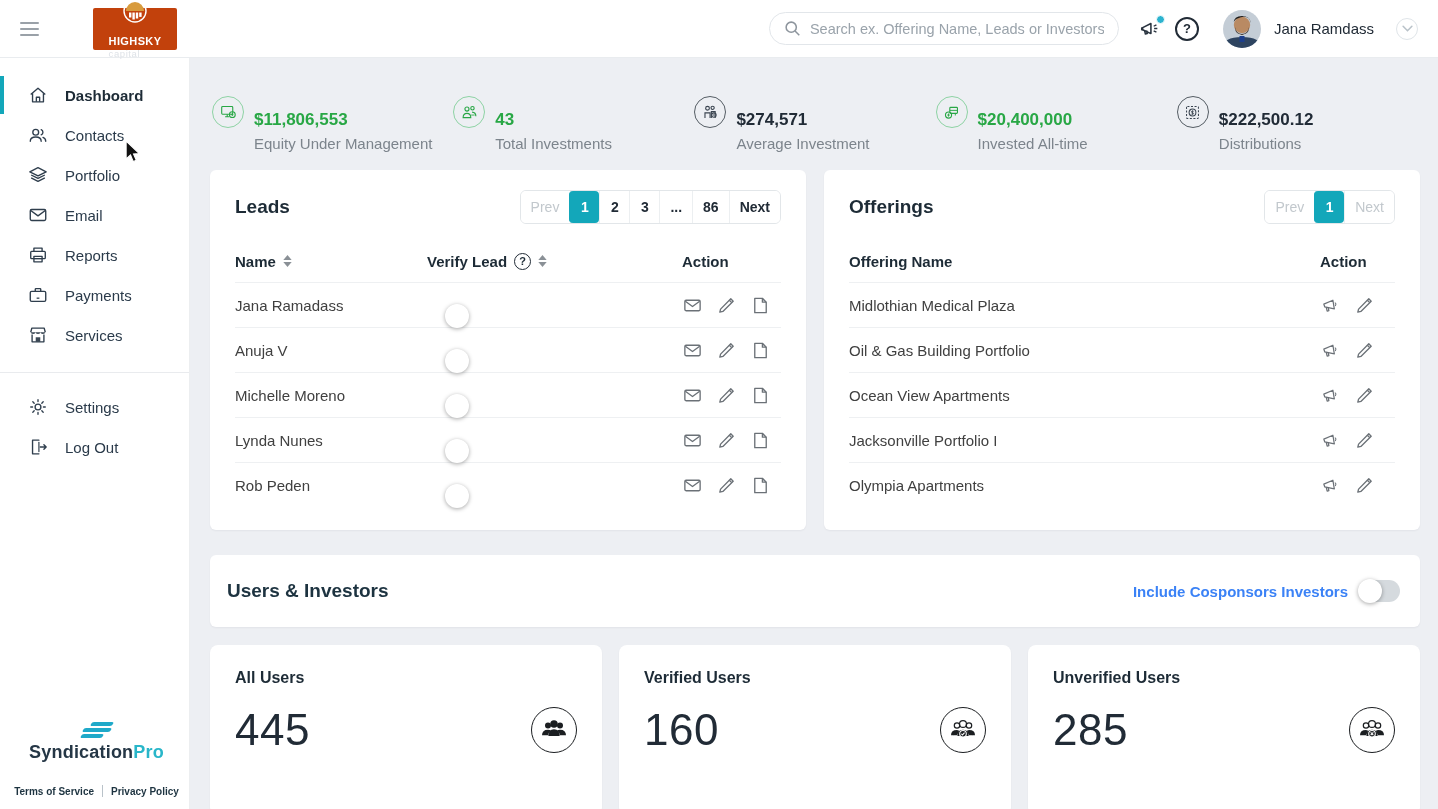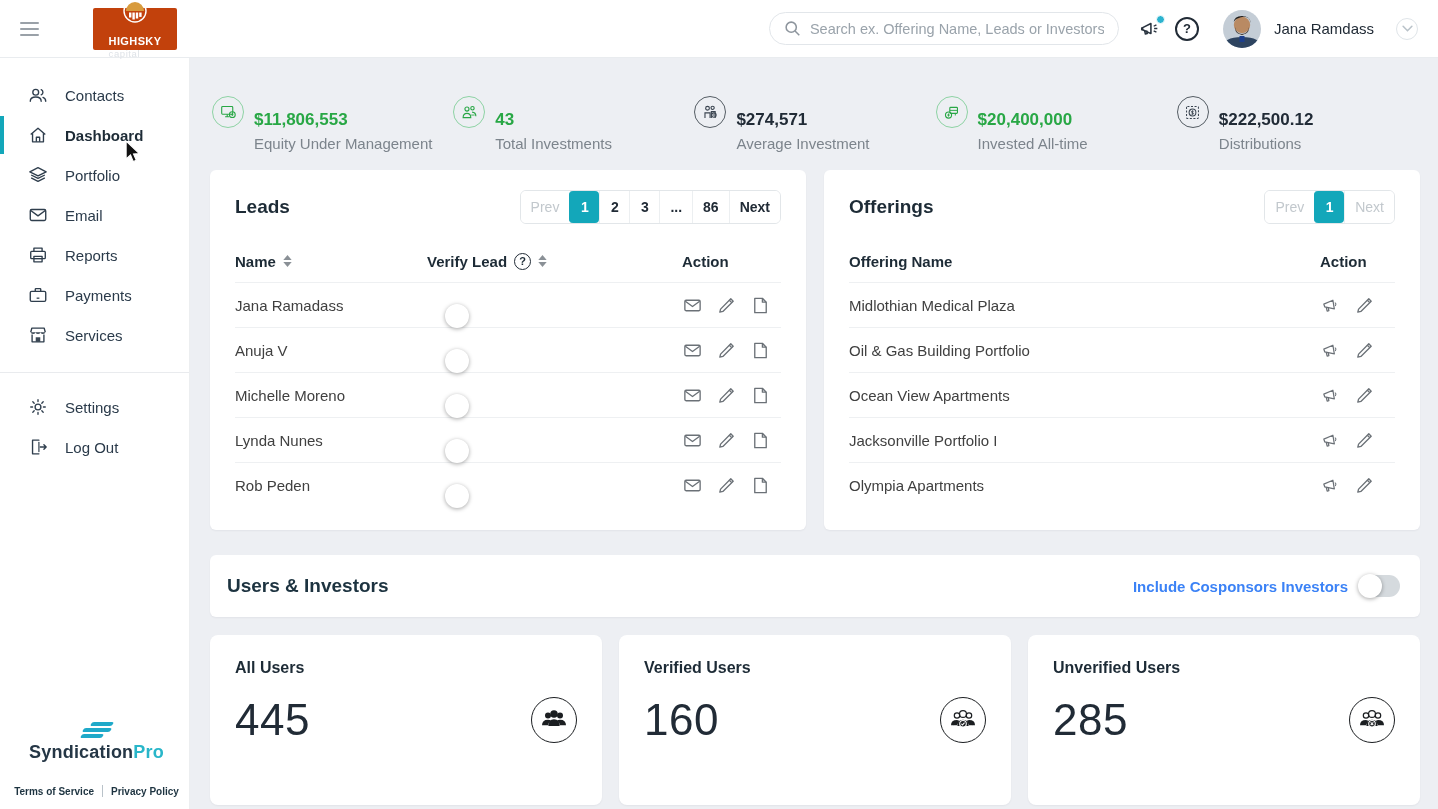--- a/index.html
+++ b/index.html
@@ -103,21 +103,21 @@
   .switch .knob { position:absolute; top:-1px; left:-2px; width:24px; height:24px; border-radius:50%; background:#fff;
                   box-shadow:0 1px 4px rgba(0,0,0,.35); transition:left .15s; }
   .switch.on { background:#28a745; }
   .switch.on .knob { left:18px; }
 
   .action-cell { display:flex; align-items:center; gap:13px; }
   .icon-btn { width:21px; height:21px; display:flex; align-items:center; justify-content:center; cursor:pointer; color:#6b7177; }
   .off-action { justify-content:flex-start; }
 
   
-  .ui-bar { margin-top:25px; height:62px; background:#fff; border-radius:6px; display:flex; align-items:center;
+  .ui-bar { margin-top:25px; height:72px; background:#fff; border-radius:6px; display:flex; align-items:center;
             justify-content:space-between; padding:0 20px 0 17px; box-shadow:0 1px 2px rgba(16,24,40,.05); }
   .ui-title { font-size:19px; font-weight:bold; color:#1d3340; }
   .ui-right { display:flex; align-items:center; gap:12px; }
   .ui-toggle-label { font-size:15px; font-weight:bold; color:#3b82f6; }
 
   
   .user-cards { margin-top:18px; display:flex; gap:17px; }
   .ucard { flex:1; height:170px; background:#fff; border-radius:8px; padding:24px 25px;
            box-shadow:0 1px 2px rgba(16,24,40,.05); display:flex; flex-direction:column; }
   .ucard-title { font-size:16px; font-weight:bold; color:#1d2b36; }
@@ -195,40 +195,40 @@
   <div class="chevron-circle">
     <svg width="11" height="7" viewBox="0 0 12 8" fill="none" stroke="#b9c2c9" stroke-width="1.8" stroke-linecap="round">
         <path d="M1 1.5 L6 6.5 L11 1.5"></path>
       </svg>
   </div>
 </header>
 
 <div class="layout">
 
   <aside class="sidebar">
+    <div class="nav-item active">
+      <span class="nav-icon">
+        <svg width="20" height="20" viewBox="0 0 22 22" fill="none" stroke="#2f3e4d" stroke-width="1.5" stroke-linejoin="round">
+            <path d="M3 10.5 L11 3.5 L19 10.5"></path>
+            <path d="M5 9 V18.5 H17 V9"></path>
+            <path d="M9.2 18.5 V13.5 H12.8 V18.5"></path>
+          </svg>
+      </span>
+      <span class="nav-label">Dashboard</span>
+    </div>
     <div class="nav-item">
       <span class="nav-icon">
         <svg width="20" height="20" viewBox="0 0 22 22" fill="none" stroke="#2f3e4d" stroke-width="1.5" stroke-linecap="round">
             <circle cx="8.5" cy="8" r="3.2"></circle>
             <path d="M2.5 18 Q2.5 13.2 8.5 13.2 Q14.5 13.2 14.5 18"></path>
             <path d="M14.5 5.2 A3 3 0 0 1 14.5 10.8"></path>
             <path d="M16.5 13.6 Q19.5 14.6 19.5 18"></path>
           </svg>
       </span>
       <span class="nav-label">Contacts</span>
-    </div>
-    <div class="nav-item active">
-      <span class="nav-icon">
-        <svg width="20" height="20" viewBox="0 0 22 22" fill="none" stroke="#2f3e4d" stroke-width="1.5" stroke-linejoin="round">
-            <path d="M3 10.5 L11 3.5 L19 10.5"></path>
-            <path d="M5 9 V18.5 H17 V9"></path>
-            <path d="M9.2 18.5 V13.5 H12.8 V18.5"></path>
-          </svg>
-      </span>
-      <span class="nav-label">Dashboard</span>
     </div>
     <div class="nav-item">
       <span class="nav-icon">
         <svg width="20" height="20" viewBox="0 0 22 22" fill="none" stroke="#2f3e4d" stroke-width="1.5" stroke-linejoin="round">
             <path d="M11 3 L20 7.5 L11 12 L2 7.5 Z"></path>
             <path d="M3.5 11 L11 14.8 L18.5 11"></path>
             <path d="M3.5 14.2 L11 18 L18.5 14.2"></path>
           </svg>
       </span>
       <span class="nav-label">Portfolio</span>

